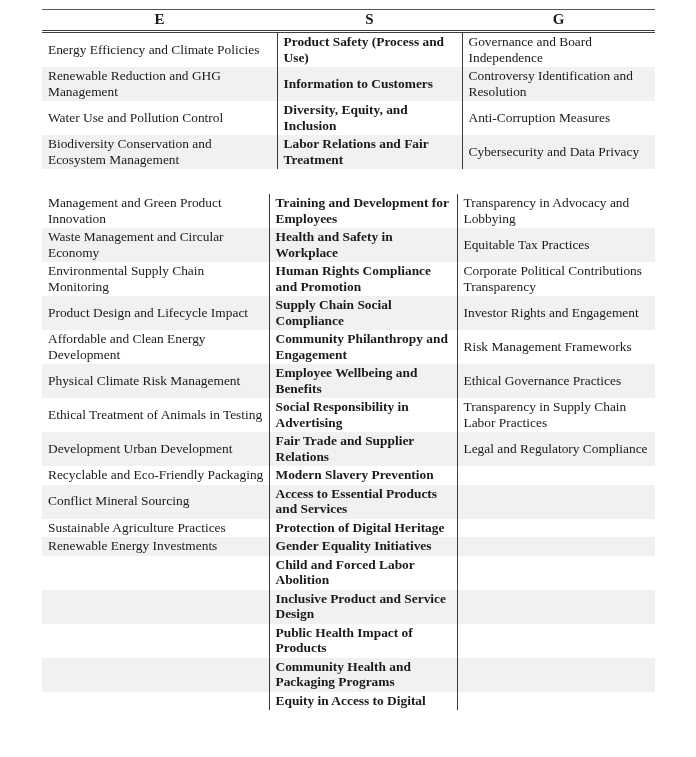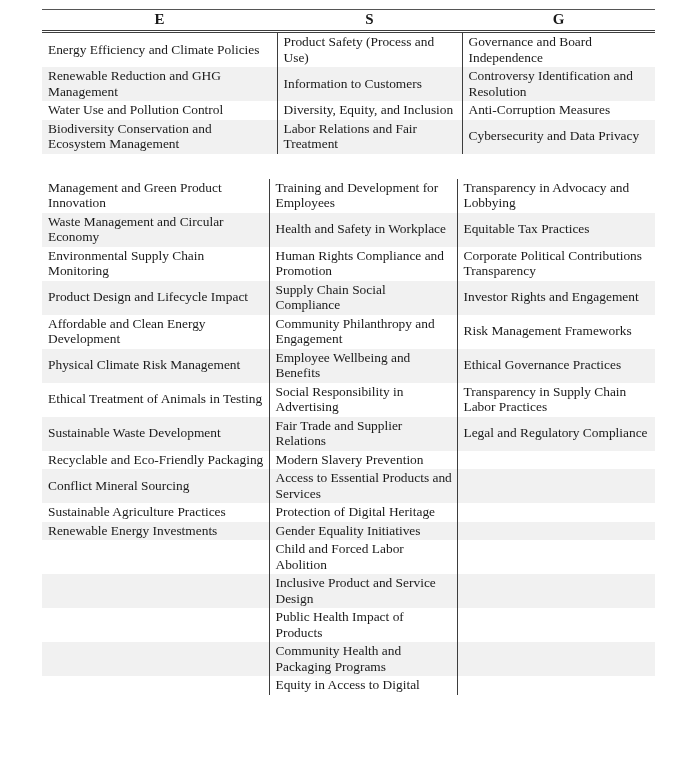--- a/index.html
+++ b/index.html
@@ -24,21 +24,21 @@
     padding:1px 0 2px 0;line-height:17px;
     border-top:1px solid #555;
     border-bottom:3px double var(--rule);
   }
   .tbl td{
     font-size:13.4px;line-height:15.5px;
     padding:1px 4px 2px 6px;
     vertical-align:middle;
     overflow:hidden;
   }
-  .tbl td.col-s{border-left:1px solid var(--rule);border-right:1px solid var(--rule);}
+  .tbl td.col-s{border-left:1px solid var(--rule);border-right:1px solid var(--rule);font-weight:bold;}
   tr.stripe{background:var(--stripe);}
   
   .tbl1 col.c-e{width:235px;} .tbl1 col.c-s{width:185px;} .tbl1 col.c-g{width:193px;}
   
   .tbl2 col.c-e{width:227px;} .tbl2 col.c-s{width:188px;} .tbl2 col.c-g{width:198px;}
   .tables-gap{height:25px;}
 </style>
 </head>
 <body>
 
@@ -119,21 +119,21 @@
           <td class="col-e">Physical Climate Risk Management</td>
           <td class="col-s">Employee Wellbeing and Benefits</td>
           <td class="col-g">Ethical Governance Practices</td>
         </tr>
         <tr>
           <td class="col-e">Ethical Treatment of Animals in Testing</td>
           <td class="col-s">Social Responsibility in Advertising</td>
           <td class="col-g">Transparency in Supply Chain Labor Practices</td>
         </tr>
         <tr class="stripe">
-          <td class="col-e">Sustainable Waste Development</td>
+          <td class="col-e">Development Urban Development</td>
           <td class="col-s">Fair Trade and Supplier Relations</td>
           <td class="col-g">Legal and Regulatory Compliance</td>
         </tr>
         <tr>
           <td class="col-e">Recyclable and Eco-Friendly Packaging</td>
           <td class="col-s">Modern Slavery Prevention</td>
           <td class="col-g"></td>
         </tr>
         <tr class="stripe">
           <td class="col-e">Conflict Mineral Sourcing</td>

